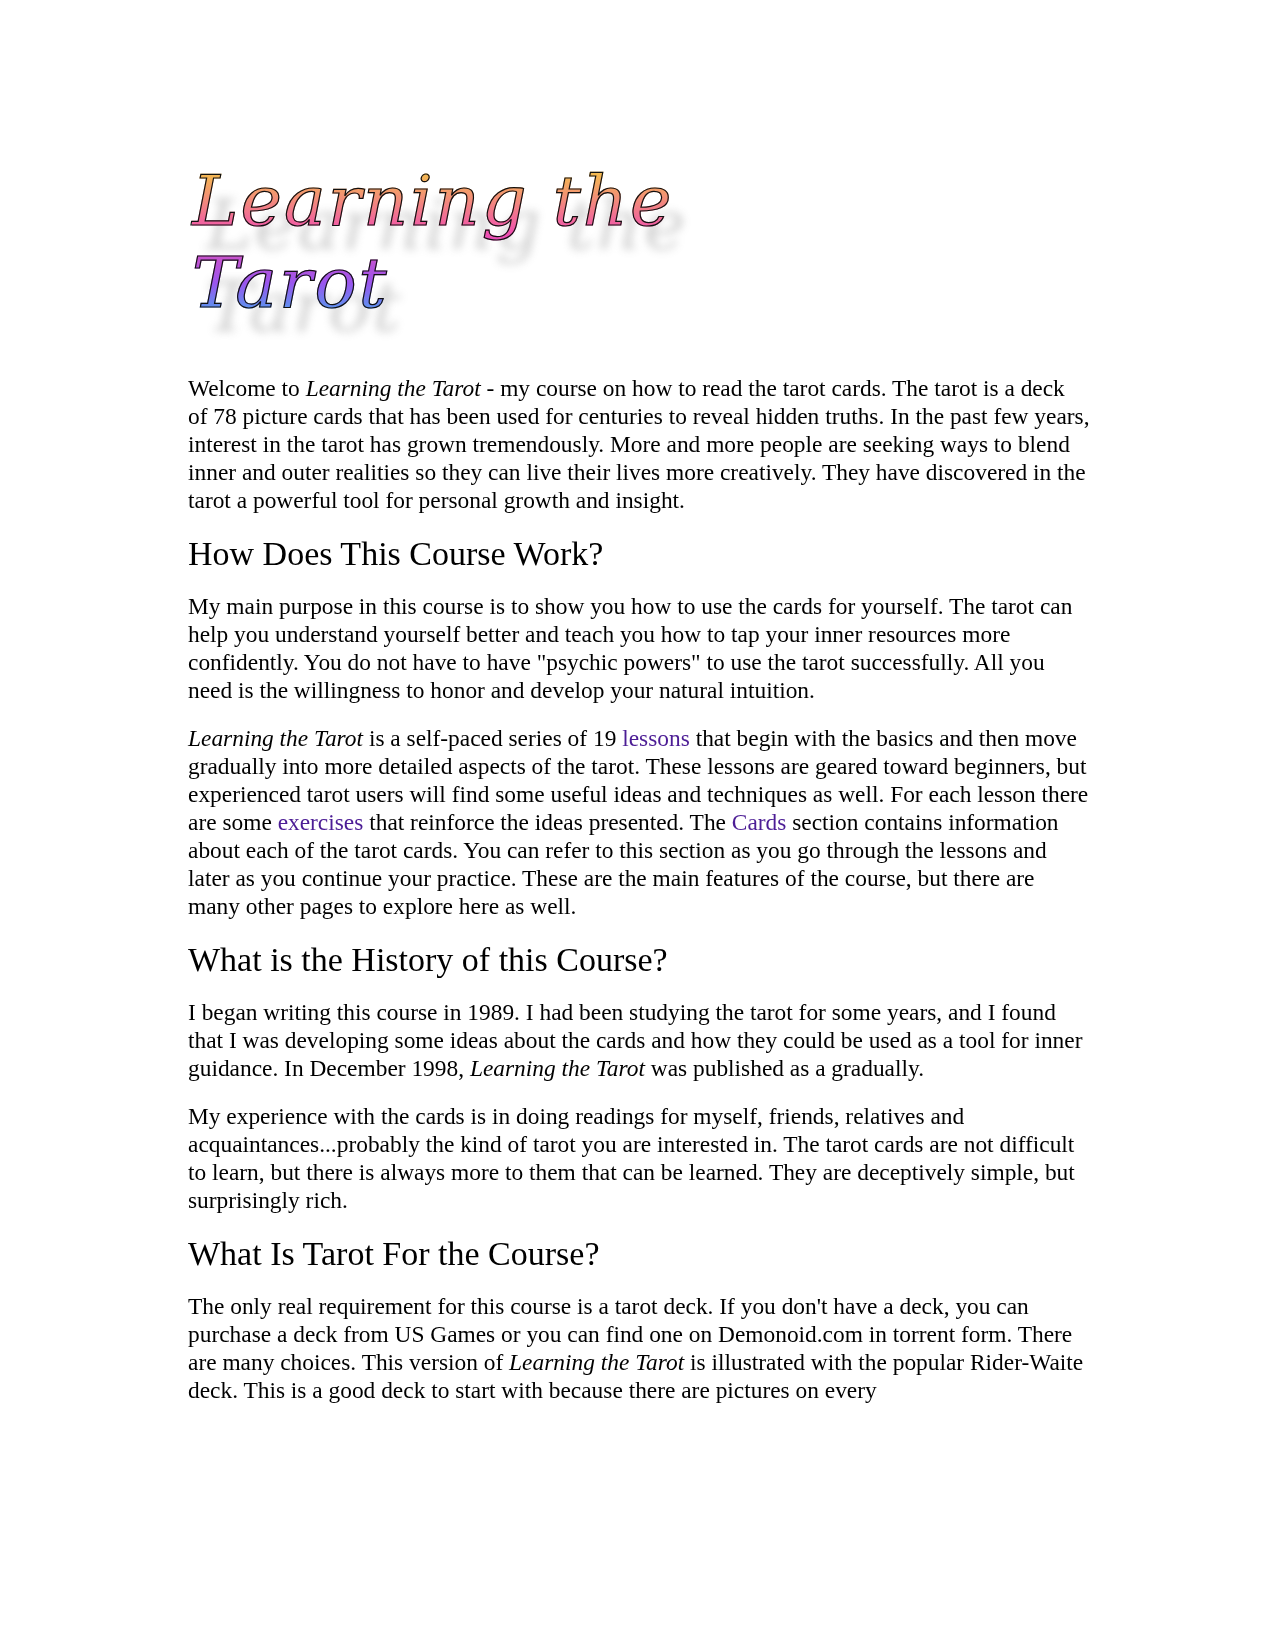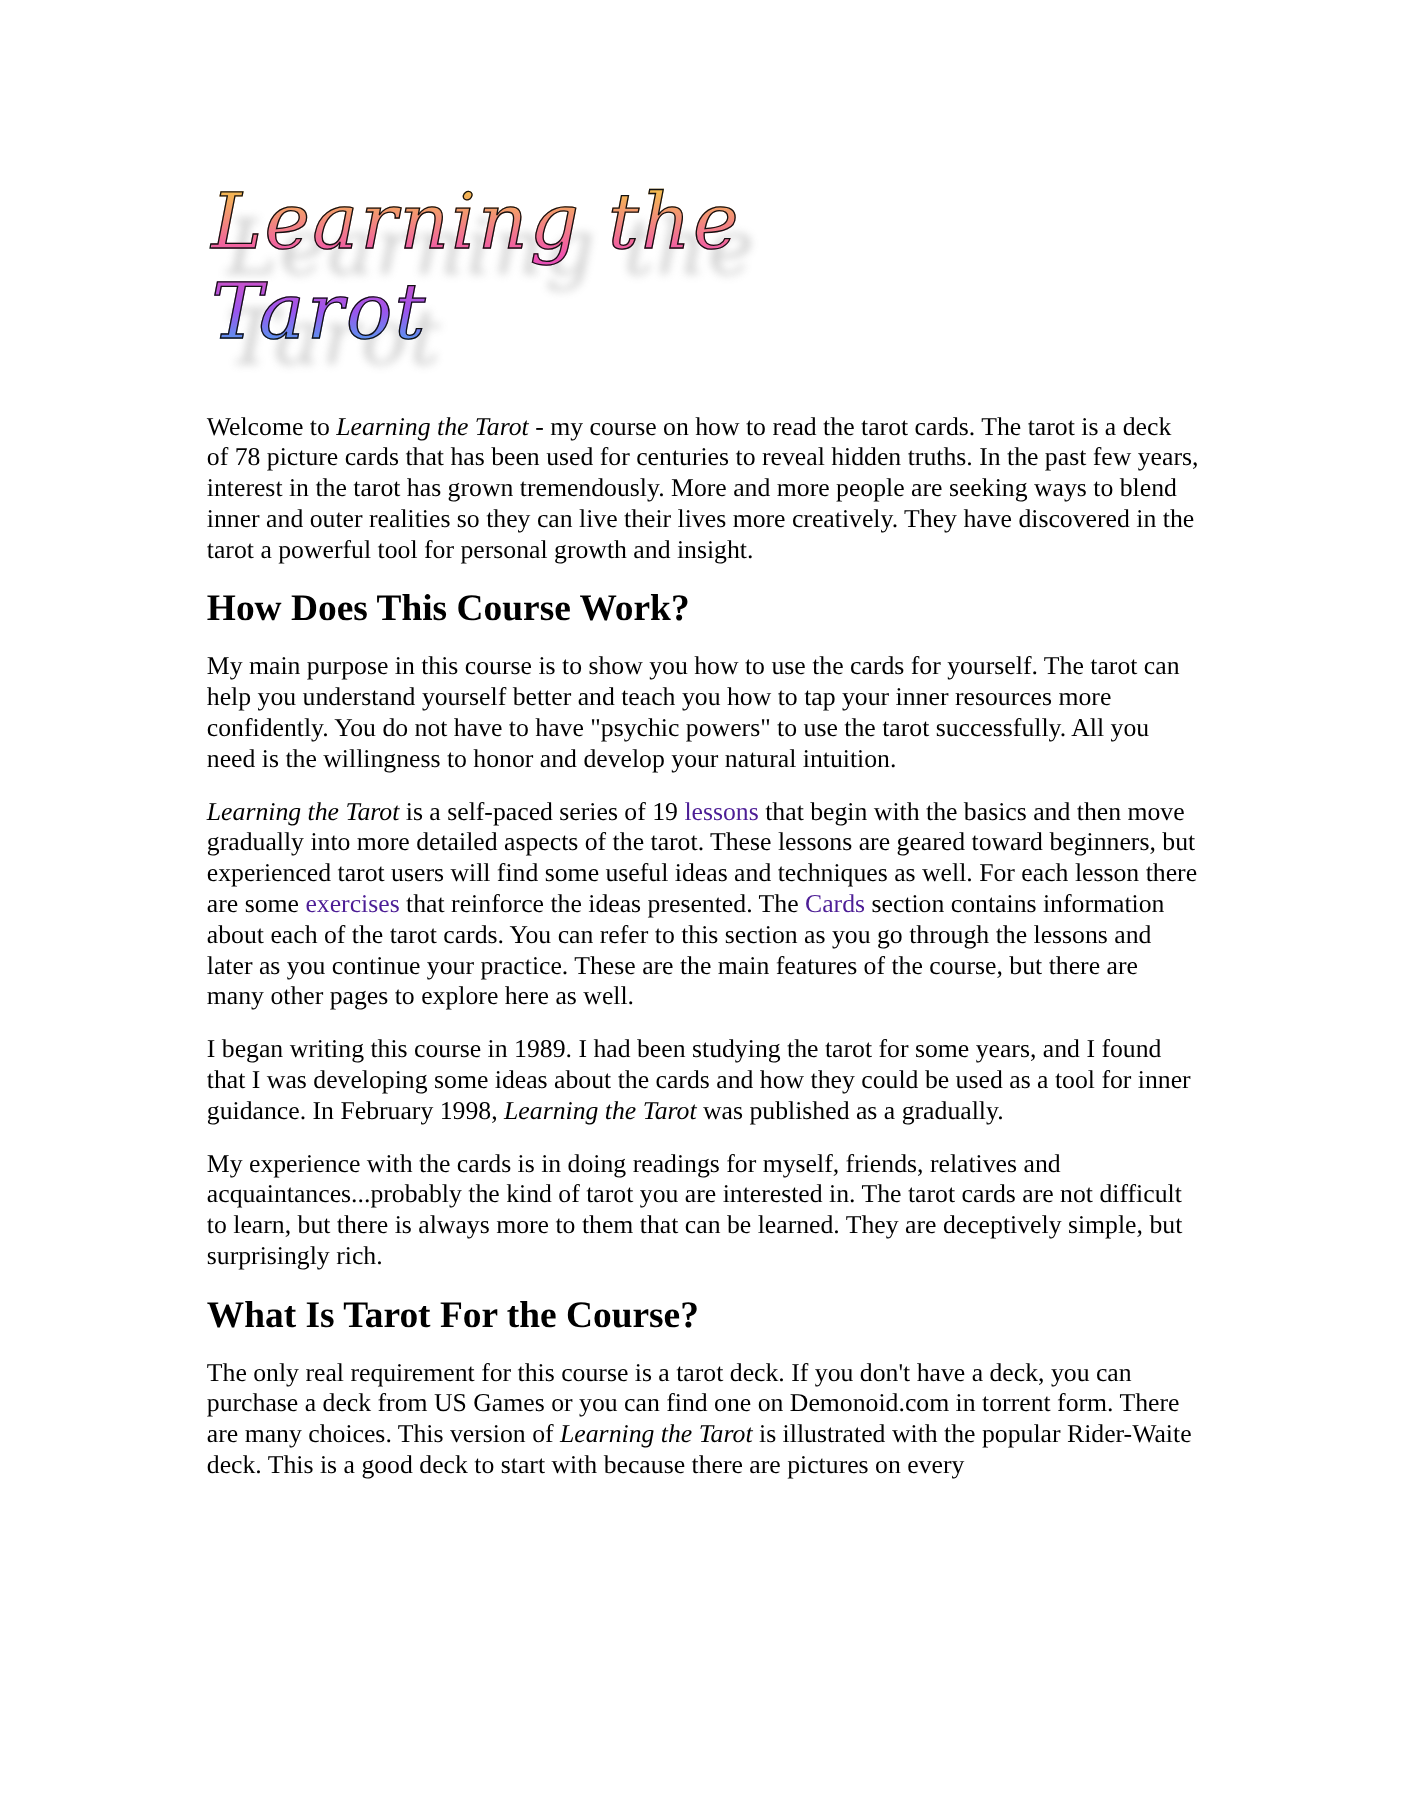--- a/index.html
+++ b/index.html
@@ -9,38 +9,39 @@
   .logo { position:absolute; left:0; top:150px; width:560px; height:130px; }
   .logo-text { position:absolute; left:4px; top:10px; font-family:"DejaVu Serif", serif;
     font-style:italic; font-size:70px; letter-spacing:2px;
     background:linear-gradient(180deg,#f5d23a 0%,#f04fb0 45%,#9a55ee 75%,#37b7f0 100%);
     -webkit-background-clip:text; background-clip:text; color:transparent;
     -webkit-text-stroke:1.2px #111; }
   .logo-shadow { position:absolute; left:18px; top:34px; font-family:"DejaVu Serif", serif;
     font-style:italic; font-size:70px; letter-spacing:2px; color:#999; opacity:0.45; filter:blur(4px); }
   .content { position:absolute; left:0; top:374px; width:906px; }
   p { font-size:23.4px; line-height:28px; margin:0 4px 20px 0; }
-  h2 { font-size:34px; font-weight:bold; margin:4px 0 18px 0; line-height:40px; }
+  h2 { font-size:34px; font-weight:normal; margin:4px 0 18px 0; line-height:40px; }
   a { color:#4c1d95; text-decoration:none; }
 </style>
 </head>
 <body>
 
 <div class="page">
   <div class="logo">
     <div class="logo-shadow">Learning the Tarot</div>
     <div class="logo-text">Learning the Tarot</div>
   </div>
 
   <div class="content">
     <p><span>Welcome to </span><em>Learning the Tarot</em><span> - my course on how to read the tarot cards. The tarot is a deck of 78 picture cards that has been used for centuries to reveal hidden truths. In the past few years, interest in the tarot has grown tremendously. More and more people are seeking ways to blend inner and outer realities so they can live their lives more creatively. They have discovered in the tarot a powerful tool for personal growth and insight.</span></p>
 
     <h2 style="margin-top:6px">How Does This Course Work?</h2>
     <p>My main purpose in this course is to show you how to use the cards for yourself. The tarot can help you understand yourself better and teach you how to tap your inner resources more confidently. You do not have to have "psychic powers" to use the tarot successfully. All you need is the willingness to honor and develop your natural intuition.</p>
     <p><em>Learning the Tarot</em><span> is a self-paced series of 19 </span><a href="#">lessons</a><span> that begin with the basics and then move gradually into more detailed aspects of the tarot. These lessons are geared toward beginners, but experienced tarot users will find some useful ideas and techniques as well. For each lesson there are some </span><a href="#">exercises</a><span> that reinforce the ideas presented. The </span><a href="#">Cards</a><span> section contains information about each of the tarot cards. You can refer to this section as you go through the lessons and later as you continue your practice. These are the main features of the course, but there are many other pages to explore here as well.</span></p>
 
-    <p><span>I began writing this course in 1989. I had been studying the tarot for some years, and I found that I was developing some ideas about the cards and how they could be used as a tool for inner guidance. In February 1998, </span><em>Learning the Tarot</em><span> was published as a gradually.</span></p>
+    <h2>What is the History of this Course?</h2>
+    <p><span>I began writing this course in 1989. I had been studying the tarot for some years, and I found that I was developing some ideas about the cards and how they could be used as a tool for inner guidance. In December 1998, </span><em>Learning the Tarot</em><span> was published as a gradually.</span></p>
     <p>My experience with the cards is in doing readings for myself, friends, relatives and acquaintances...probably the kind of tarot you are interested in. The tarot cards are not difficult to learn, but there is always more to them that can be learned. They are deceptively simple, but surprisingly rich.</p>
 
     <h2>What Is Tarot For the Course?</h2>
     <p><span>The only real requirement for this course is a tarot deck. If you don't have a deck, you can purchase a deck from US Games or you can find one on Demonoid.com in torrent form. There are many choices. This version of </span><em>Learning the Tarot</em><span> is illustrated with the popular Rider-Waite deck. This is a good deck to start with because there are pictures on every</span></p>
   </div>
 </div>
 
 </body></html>

